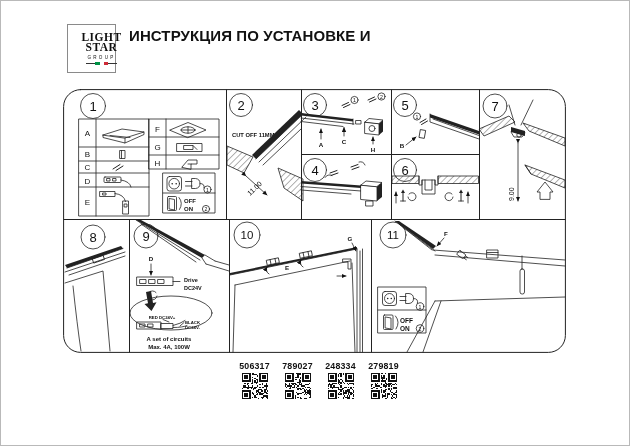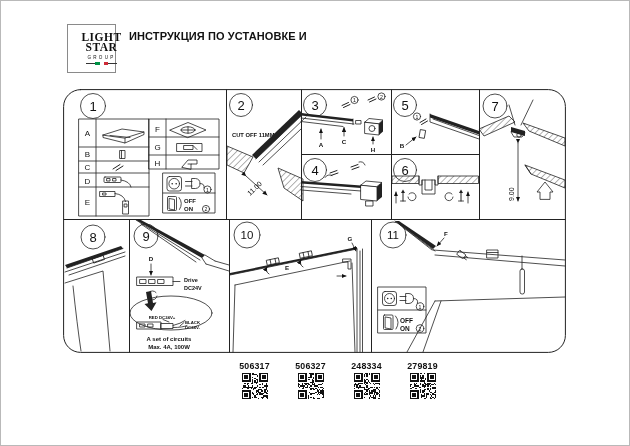--- a/index.html
+++ b/index.html
@@ -11,21 +11,21 @@
         display:flex;flex-direction:column;align-items:center;justify-content:center;background:#fff;box-sizing:border-box;padding-left:20px;}
   .logo-big{font-family:"Liberation Serif",serif;font-weight:700;font-size:11.5px;line-height:10.5px;letter-spacing:.5px;}
   .logo-group{font-size:4.6px;letter-spacing:2.2px;margin-top:2px;font-weight:400;}
   .logo-flag{display:flex;margin-top:2.5px;height:2.6px;align-items:center;}
   .logo-flag span{display:block;height:2.6px;}
   .f-line{width:9px;height:1.2px !important;background:#333;}
   .f-green{width:4.5px;background:#009246;}
   .f-white{width:4px;background:#fff;}
   .f-red{width:4.5px;background:#ce2b37;}
 
-  .title{position:absolute;left:128px;top:27px;font-weight:700;font-size:11px;line-height:16px;letter-spacing:.1px;}
+  .title{position:absolute;left:128px;top:27px;font-weight:700;font-size:15px;line-height:16px;letter-spacing:.1px;}
   .series-block{position:absolute;left:381px;top:31px;width:112px;text-align:center;}
   .series{font-weight:700;font-size:9.5px;}
   .articles{font-weight:700;font-size:12.5px;margin-top:3px;}
 
   
   .diagram{position:absolute;left:62px;top:88px;width:503px;height:264px;}
   .ln{stroke:#222;fill:none;stroke-width:.8;stroke-linecap:round;stroke-linejoin:round;}
   .lnb{stroke:#222;fill:none;stroke-width:1;stroke-linecap:round;stroke-linejoin:round;}
   .fill{fill:#222;stroke:none;}
   .wht{fill:#fff;}
@@ -37,21 +37,21 @@
   .lbl9{font:700 5.5px "Liberation Sans",sans-serif;text-anchor:start;}
   .tiny{font:700 4.3px "Liberation Sans",sans-serif;}
   .cap9{font:700 6px "Liberation Sans",sans-serif;text-anchor:middle;}
   .onoff{font:700 6px "Liberation Sans",sans-serif;text-anchor:start;}
   .onoff2{font:700 6.5px "Liberation Sans",sans-serif;text-anchor:start;}
   .scirc{font:400 5.2px "Liberation Sans",sans-serif;text-anchor:middle;}
   .dim{font:400 7px "Liberation Sans",sans-serif;text-anchor:start;}
   .cutoff{font:700 5.8px "Liberation Sans",sans-serif;text-anchor:start;}
 
   
-  .footer{position:absolute;left:236px;top:360px;display:flex;gap:21px;text-align:right;}
+  .footer{position:absolute;left:236px;top:360px;display:flex;gap:8px;text-align:right;}
   .article{width:35px;display:flex;flex-direction:column;align-items:center;}
   .article-num{font-weight:700;font-size:8.8px;letter-spacing:.2px;}
   .qr{margin-top:2px;width:26px;height:26px;}
 </style>
 </head>
 <body>
 
 <div class="screen">
 
   <div class="logo">
@@ -568,21 +568,21 @@
               <rect x="0.5" y="0.5" width="6" height="6" fill="none" stroke="#111" stroke-width="1"></rect>
               <rect x="2" y="2" width="3" height="3"></rect>
               <rect x="14.5" y="0.5" width="6" height="6" fill="none" stroke="#111" stroke-width="1"></rect>
               <rect x="16" y="2" width="3" height="3"></rect>
               <rect x="0.5" y="14.5" width="6" height="6" fill="none" stroke="#111" stroke-width="1"></rect>
               <rect x="2" y="16" width="3" height="3"></rect>
             </g>
           </svg></div>
     </div>
     <div class="article">
-      <div class="article-num">506327</div>
+      <div class="article-num">789027</div>
       <div class="qr"><svg viewBox="0 0 21 21" width="26" height="26" shape-rendering="crispEdges">
             <g fill="#111">
               <rect x="9" y="0" width="1" height="1"></rect>
               <rect x="10" y="0" width="1" height="1"></rect>
               <rect x="11" y="0" width="1" height="1"></rect>
               <rect x="12" y="0" width="1" height="1"></rect>
               <rect x="10" y="1" width="1" height="1"></rect>
               <rect x="11" y="1" width="1" height="1"></rect>
               <rect x="12" y="1" width="1" height="1"></rect>
               <rect x="10" y="2" width="1" height="1"></rect>

